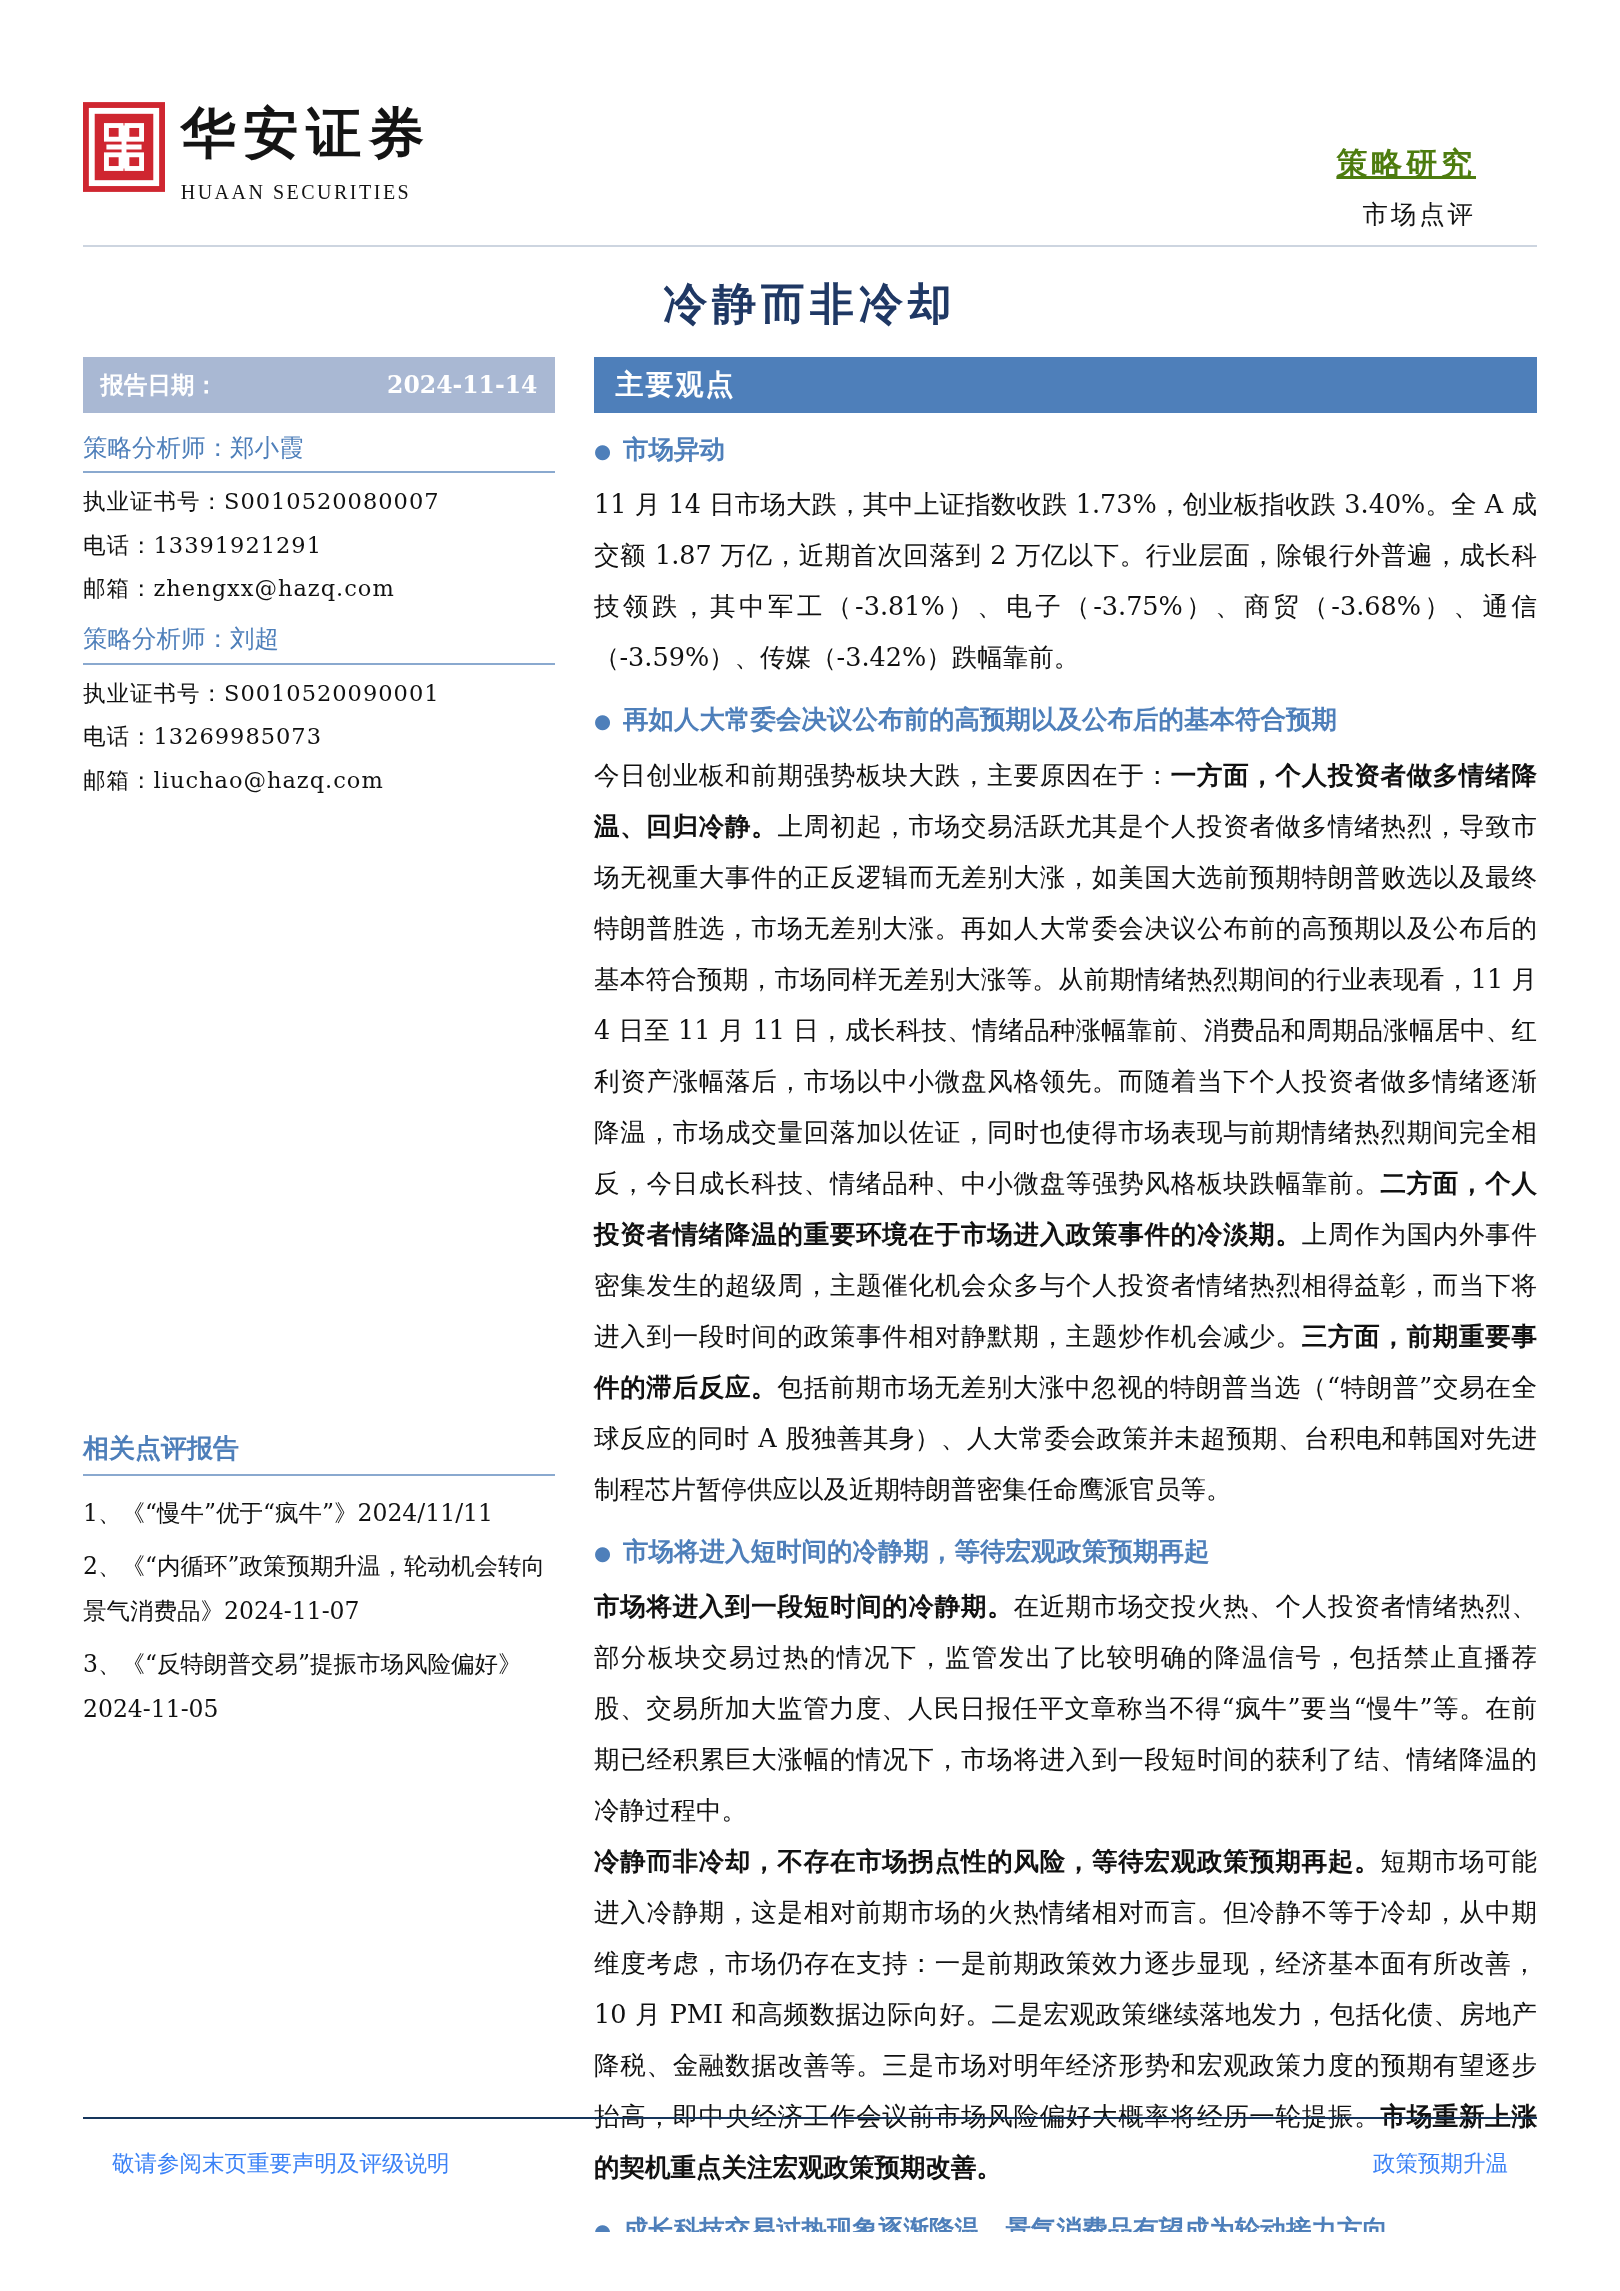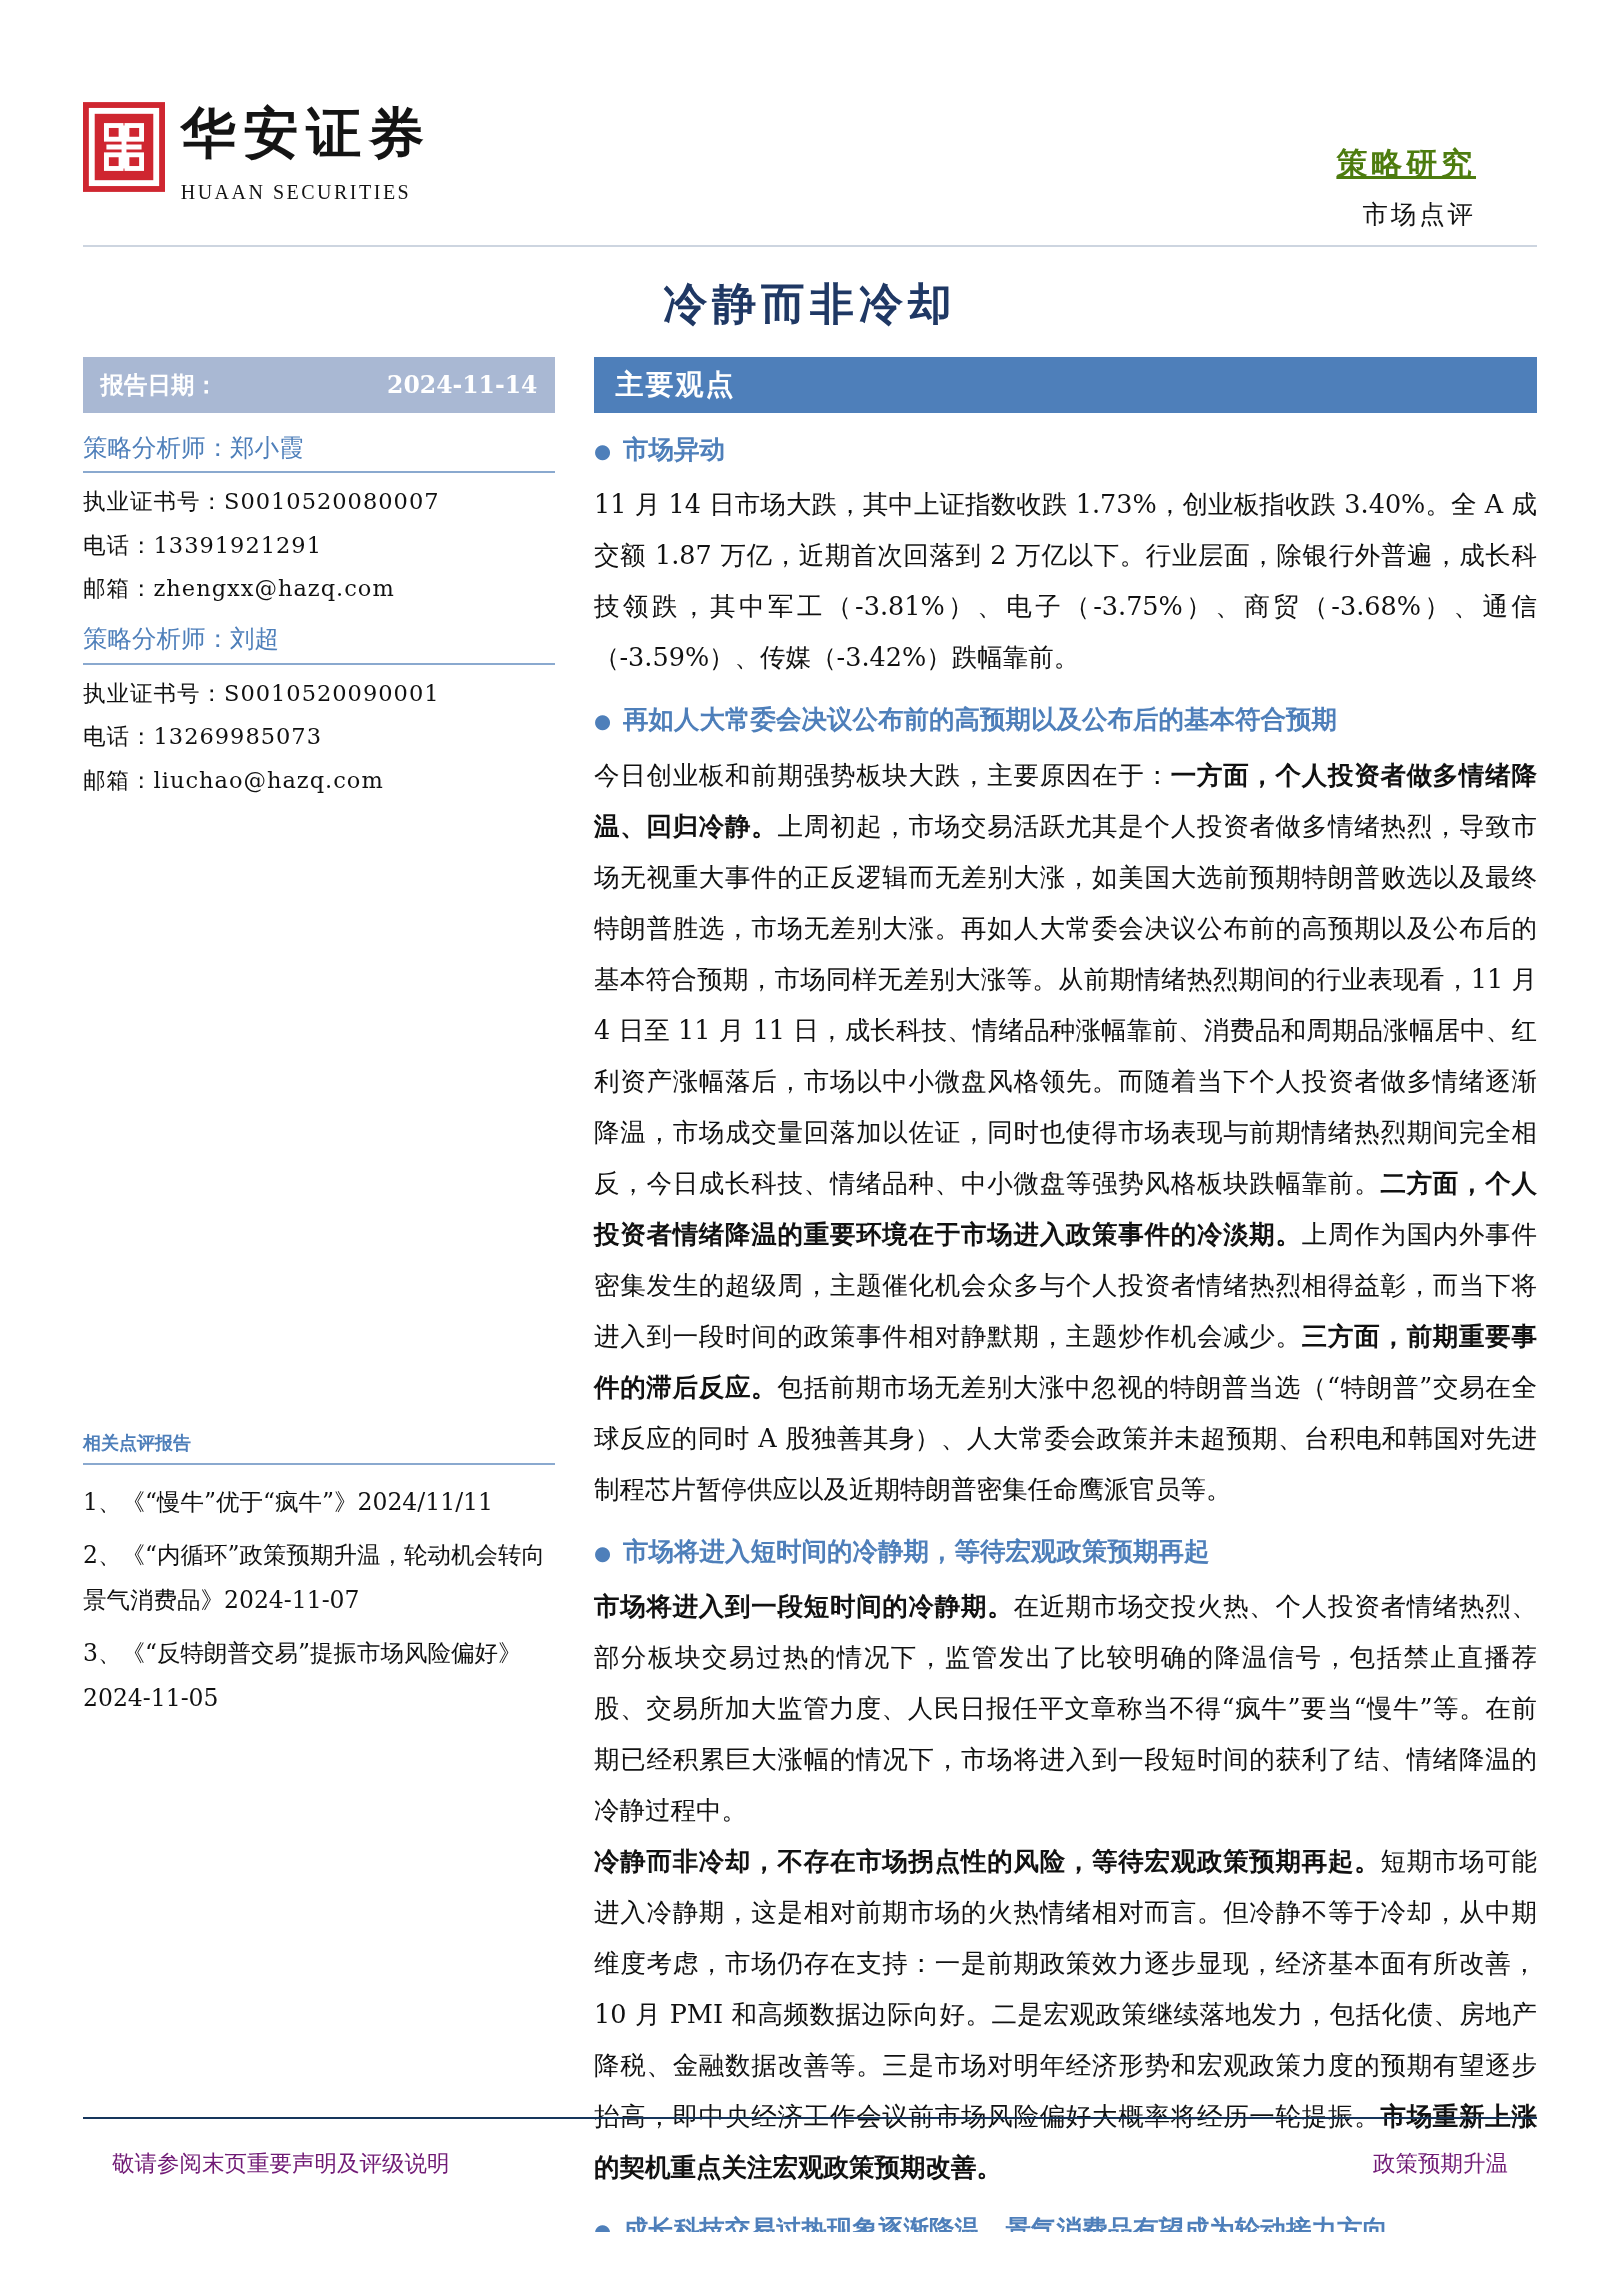--- a/index.html
+++ b/index.html
@@ -36,41 +36,41 @@
   .maincol { flex:1; min-width:0; }
 
   
   .date-bar { background:#a9b8d3; color:#ffffff; font-size:23.5px; font-weight:bold;
               display:flex; justify-content:space-between; align-items:center;
               padding:11.8px 17.6px; }
   .analyst-role { color:#4e7fba; font-size:24.5px; font-weight:normal;
                   margin-top:17.6px; padding-bottom:7.8px; border-bottom:2.9px solid #8aa9cf; }
   .field-row { font-size:22.5px; color:#111111; margin-top:12.7px; letter-spacing:1px; }
   .related { margin-top:635px; }
-  .related-heading { color:#4e7fba; font-size:18px; font-weight:bold;
+  .related-heading { color:#4e7fba; font-size:26px; font-weight:bold;
                      padding-bottom:7.8px; border-bottom:2.9px solid #8aa9cf; }
   .related-list { list-style:none; margin:15.7px 0 0; padding:0;
                   font-size:23.5px; line-height:45px; color:#111111; }
   .related-list li { margin-bottom:7.8px; }
 
   
   .banner { background:#4e7fba; color:#ffffff; font-size:28px; font-weight:bold;
             padding:8.8px 21.6px; letter-spacing:2px; }
   .section-heading { display:flex; align-items:baseline; gap:11.8px;
                      color:#4e7fba; font-size:25.5px; font-weight:bold;
                      line-height:41px; margin:15.7px 0 7.8px; }
   .bullet { font-size:19.6px; flex:0 0 auto; color:#4e7fba; }
   .para { font-size:25.5px; line-height:51px; text-align:justify; color:#111111; }
   .para b { font-weight:bold; }
 
   
   .ftr { position:absolute; left:83px; right:83px; top:2117px;
          border-top:2.9px solid #16365c; padding:29px 29px 0 29px;
          display:flex; justify-content:space-between;
-         font-size:22.5px; color:#701a75; }
+         font-size:22.5px; color:#3b82f6; }
 </style>
 </head>
 <body>
 
 <div class="page">
 
   <div class="hdr">
     <div class="brand">
       <svg class="logo-svg" viewBox="0 0 84 92" aria-hidden="true">
         <rect x="0" y="0" width="84" height="92" fill="#cf2630"></rect>

